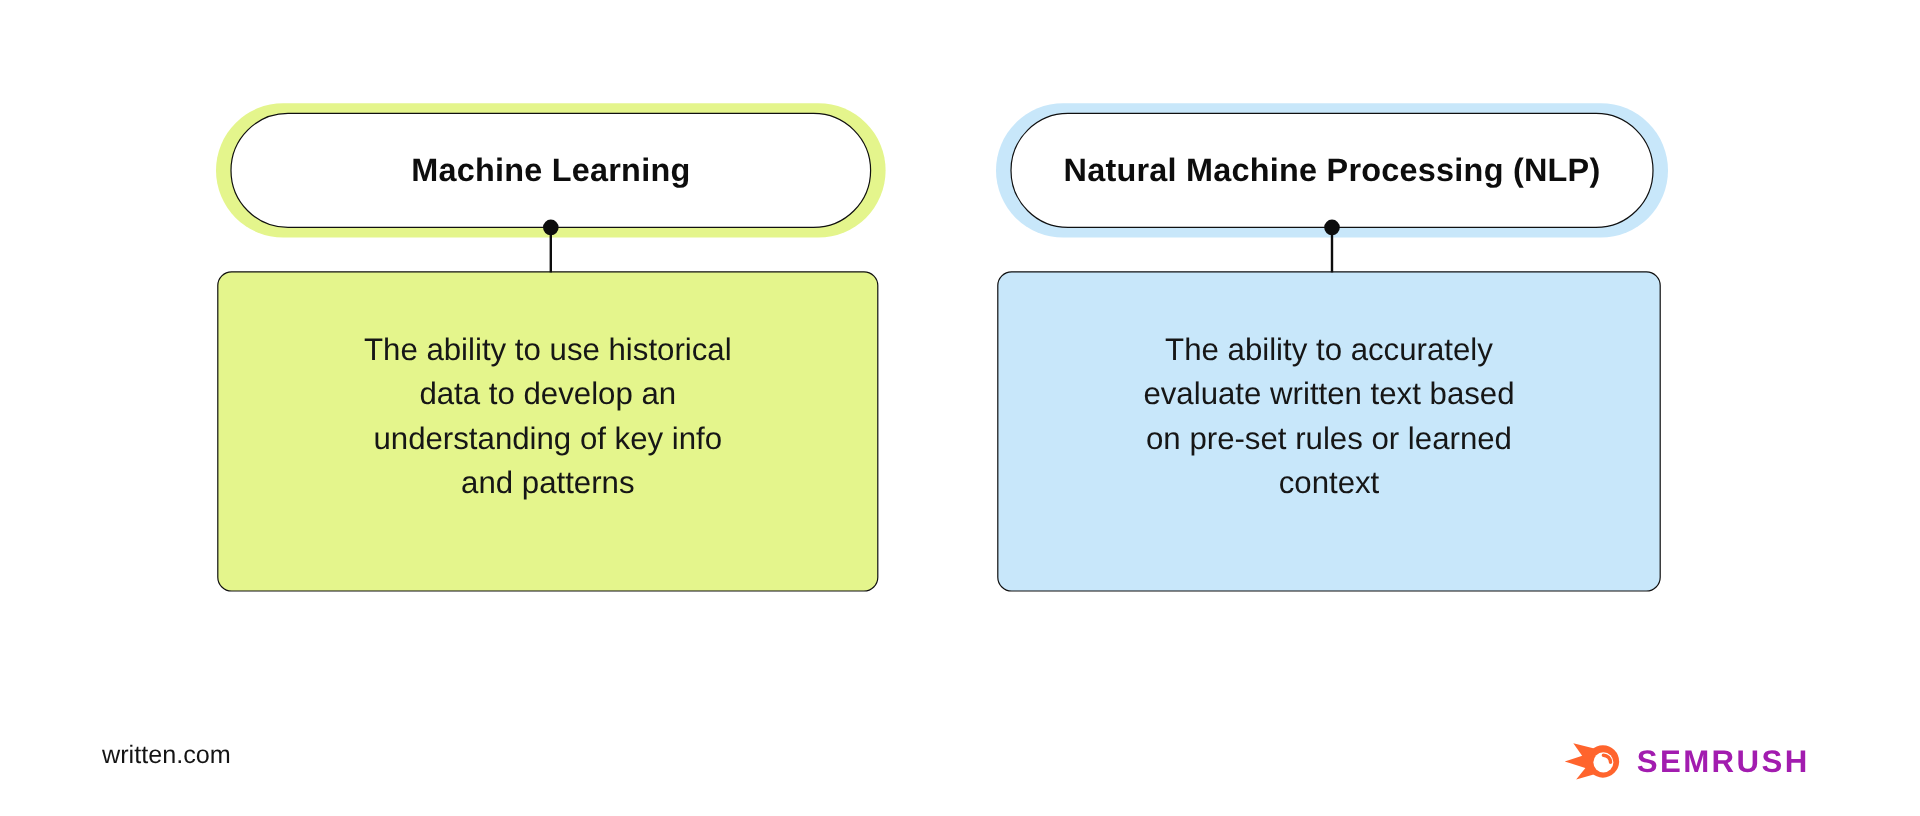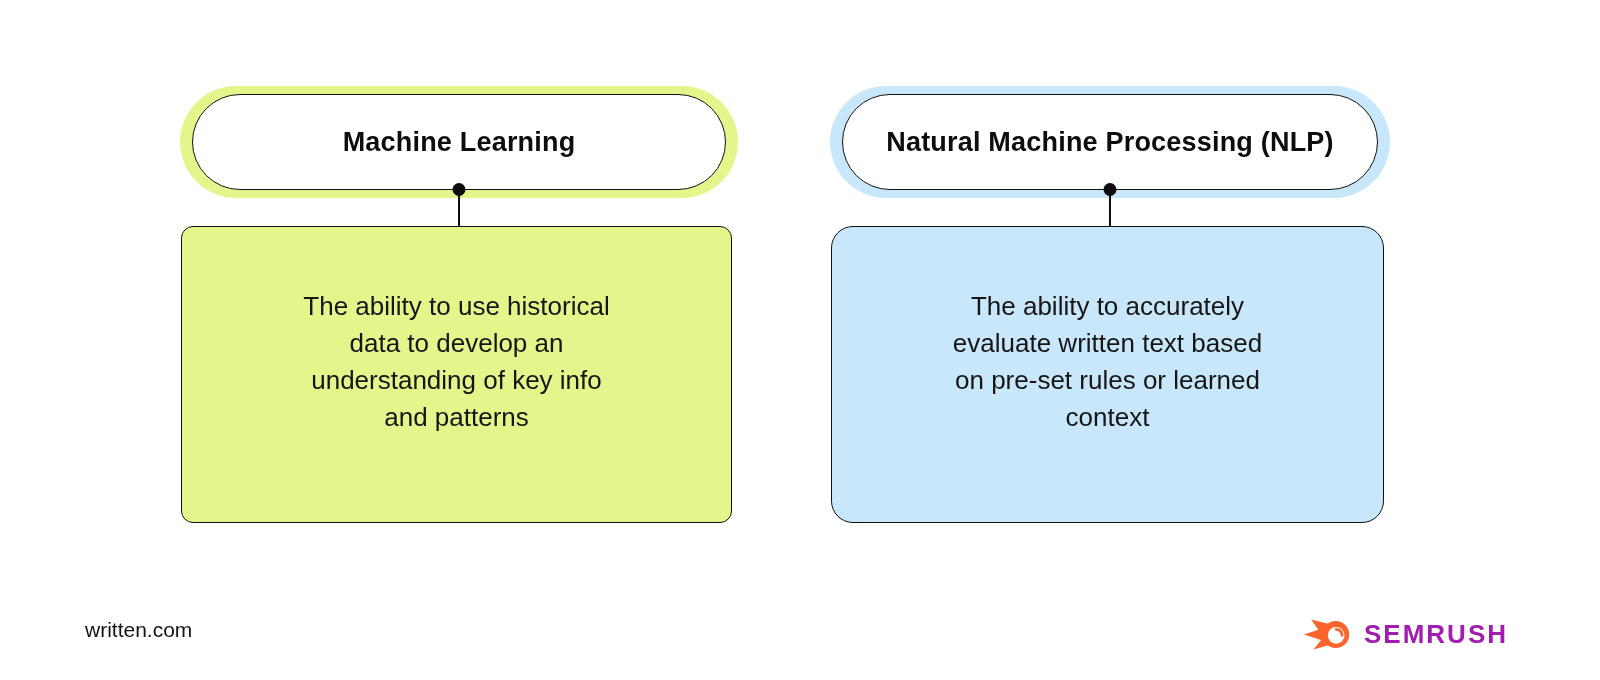--- a/index.html
+++ b/index.html
@@ -58,21 +58,21 @@
     width: 2px;
     height: 38px;
     background: #0d0d0d;
     z-index: 1;
   }
   .desc-box {
     position: absolute;
     top: 140px;
     left: 1px;
     right: 6px;
-    height: 297px;
+    height: 267px;
     border: 1.5px solid #101010;
     border-radius: 12px;
     display: flex;
     align-items: center;
     justify-content: center;
     padding-bottom: 26px;
   }
   .desc-text {
     font-size: 26px;
     line-height: 37px;
@@ -127,21 +127,21 @@
   </div>
 
   <div class="card card-right">
     <div class="pill-glow" style="background-color: rgb(200, 231, 250);">
       <div class="pill">
         <span class="pill-title">Natural Machine Processing (NLP)</span>
       </div>
     </div>
     <div class="connector"></div>
     <div class="dot"></div>
-    <div class="desc-box" style="background-color: rgb(200, 231, 250); border-radius: 22px;">
+    <div class="desc-box" style="background-color: rgb(200, 231, 250);">
       <p class="desc-text">The ability to accurately
 evaluate written text based
 on pre-set rules or learned
 context</p>
     </div>
   </div>
 
   <span class="source-url">written.com</span>
 
   <div class="brand-logo">

